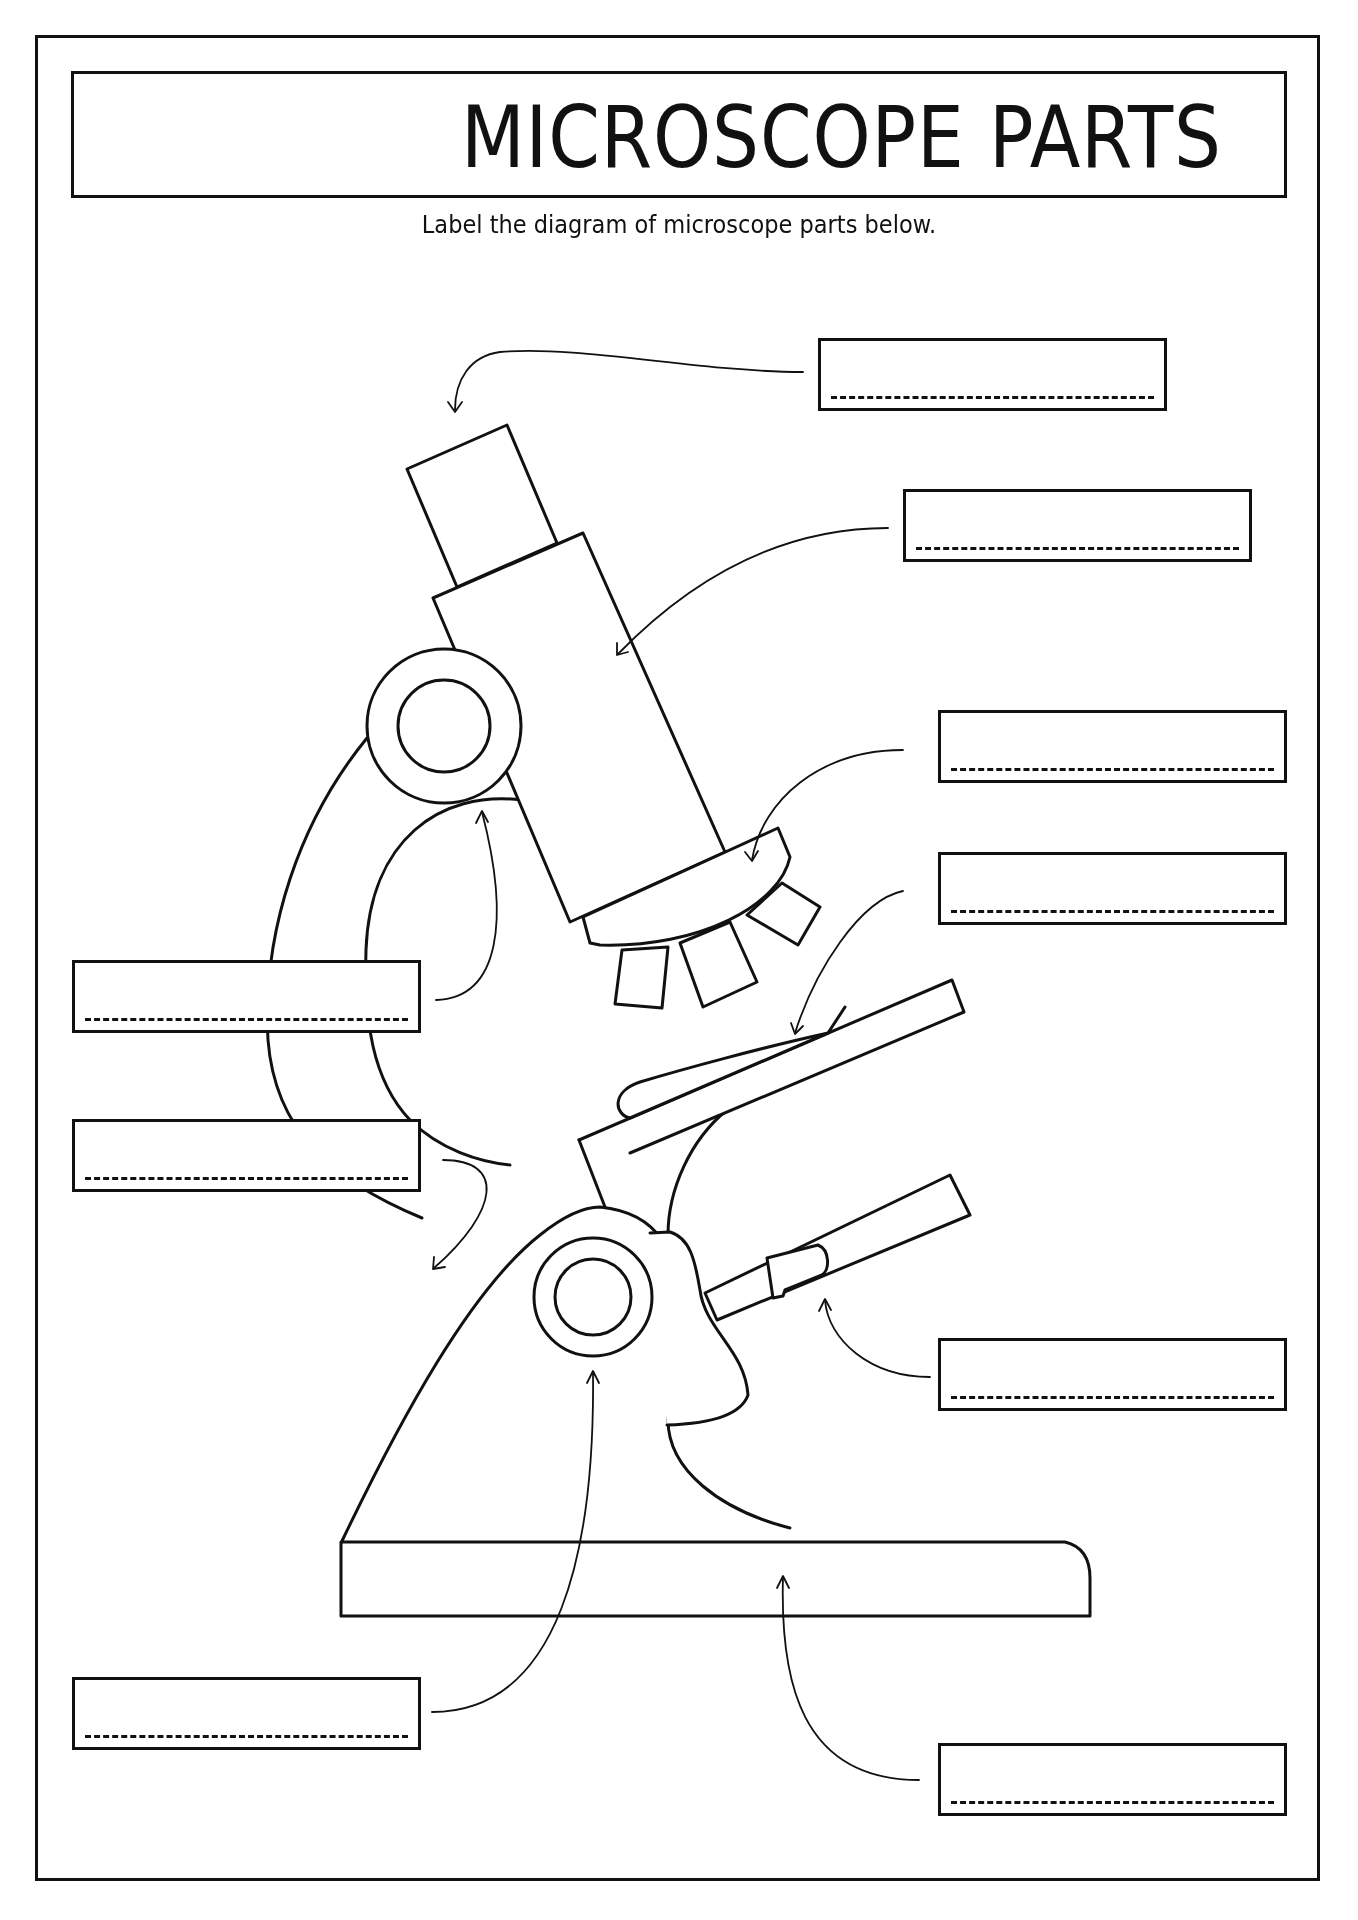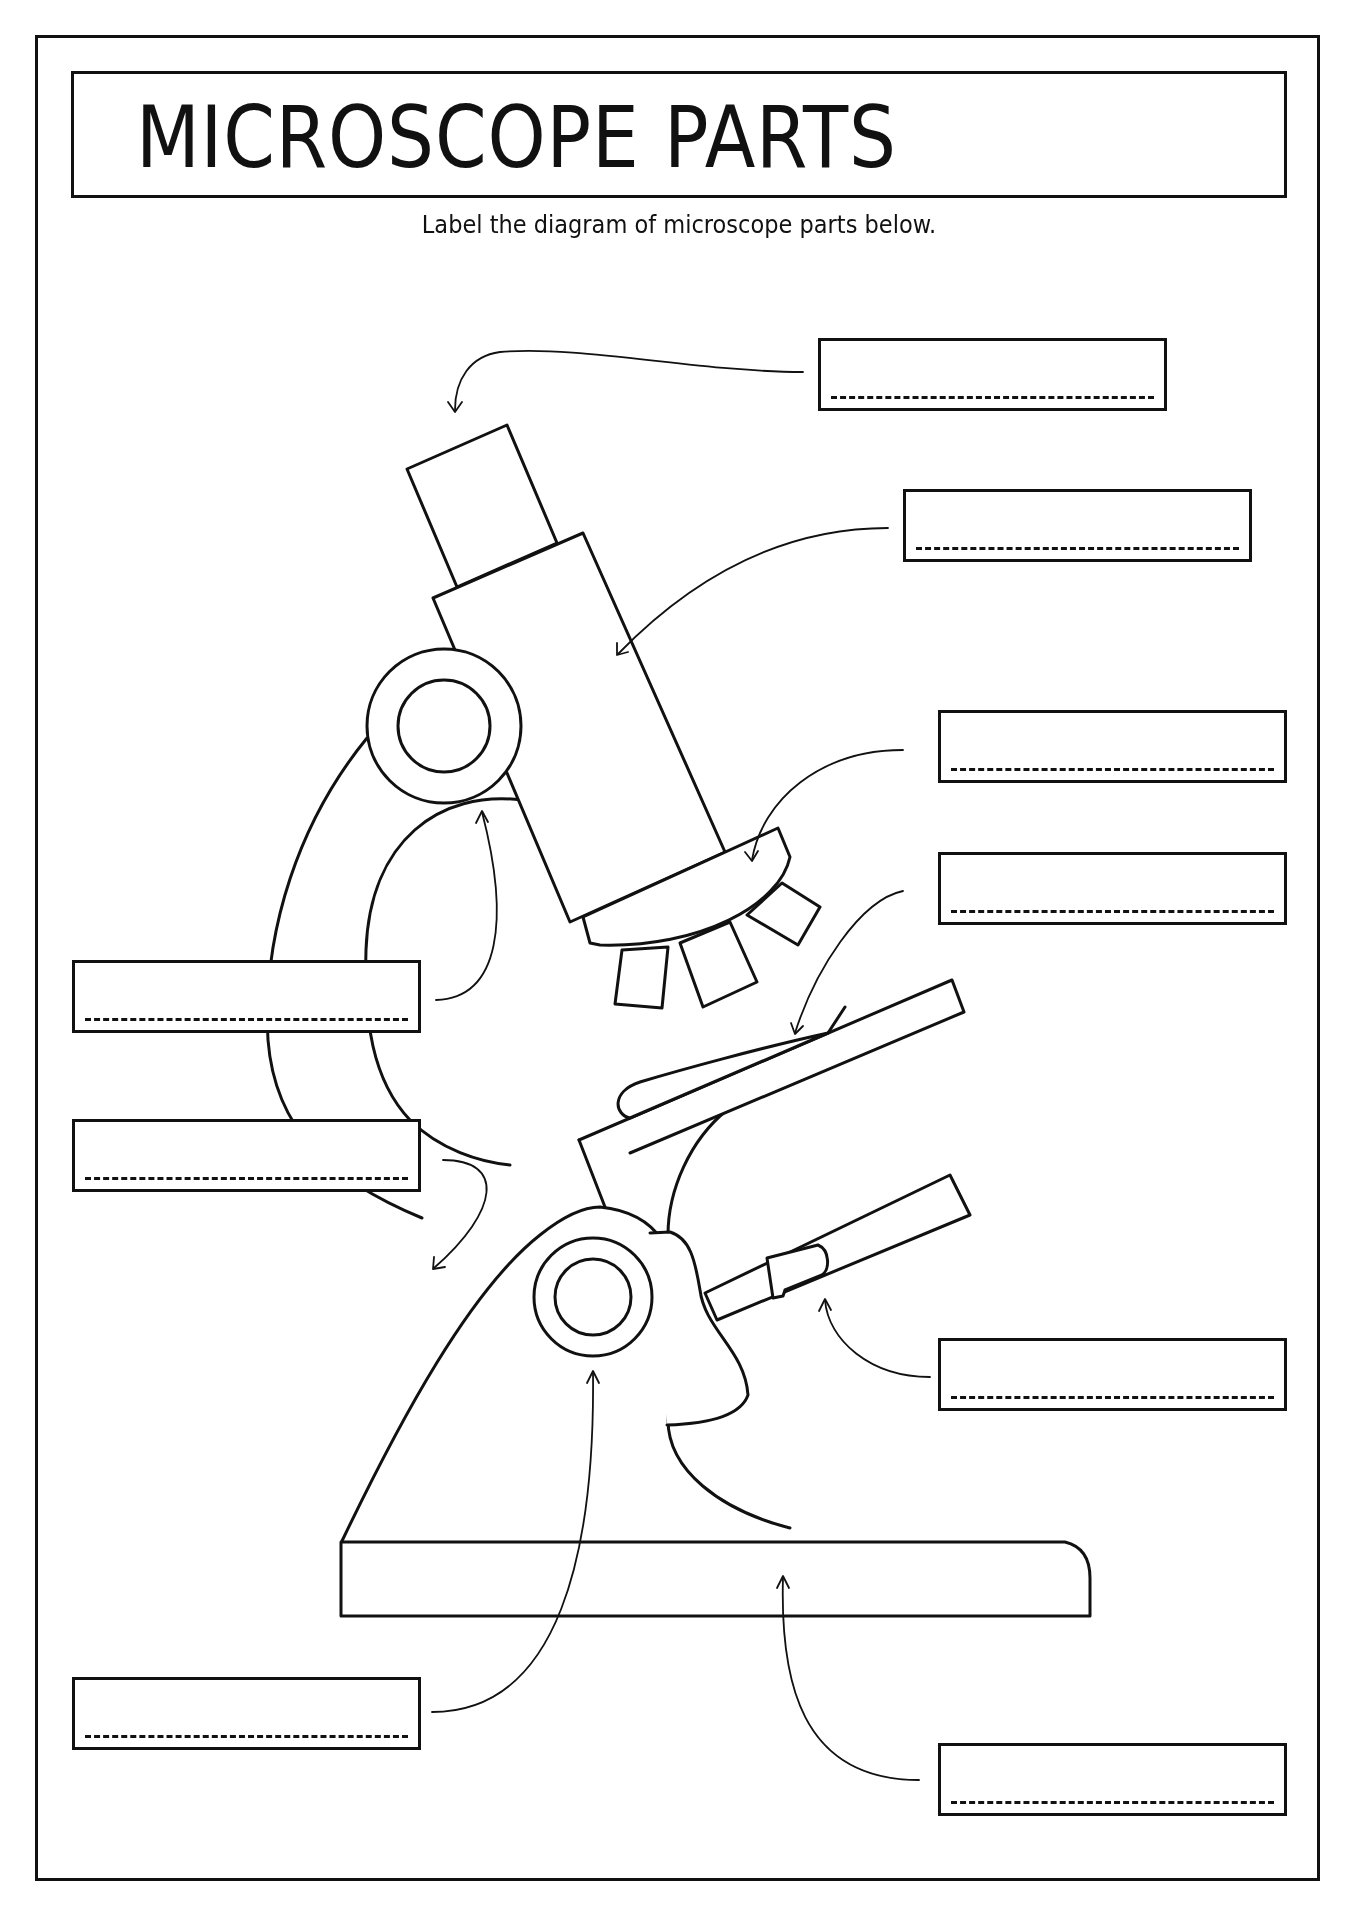--- a/index.html
+++ b/index.html
@@ -1,18 +1,18 @@
 <!DOCTYPE html>
 <html><head>
 <meta charset="utf-8">
 <style>
   html, body { margin: 0; padding: 0; background: #ffffff; }
   body { width: 1358px; height: 1920px; position: relative; overflow: hidden; font-family: "DejaVu Sans", sans-serif; }
   .page-border { position: absolute; left: 35px; top: 35px; width: 1285px; height: 1846px; border: 3px solid #111; box-sizing: border-box; }
-  .title-box { position: absolute; left: 71px; top: 71px; width: 1216px; height: 127px; border: 3px solid #111; box-sizing: border-box; display: flex; align-items: center; justify-content: flex-start; }
+  .title-box { position: absolute; left: 71px; top: 71px; width: 1216px; height: 127px; border: 3px solid #111; box-sizing: border-box; display: flex; align-items: center; justify-content: flex-end; }
   .title { font-family: "DejaVu Sans", sans-serif; font-size: 86px; font-weight: normal; letter-spacing: 1px; color: #111; transform: scaleX(0.86); white-space: nowrap; line-height: 1; margin-top: 4px; }
   .subtitle { position: absolute; left: 0; width: 1358px; top: 210px; text-align: center; font-family: "DejaVu Sans", sans-serif; font-size: 25px; color: #111; transform: scaleX(0.9); transform-origin: center; }
   svg.drawing { position: absolute; left: 0; top: 0; }
   .label-box { position: absolute; width: 349px; height: 73px; border: 3px solid #111; box-sizing: border-box; background: #fff; }
   .label-box .answer { position: absolute; left: 14px; right: 10px; top: 8px; height: 38px; border: none; outline: none; background: transparent; font-family: "DejaVu Sans", sans-serif; font-size: 24px; color: #111; padding: 0; }
   .label-box .dots { position: absolute; left: 10px; right: 10px; bottom: 9px; height: 0; border-bottom: 3px dashed #111; }
 </style>
 </head>
 <body>
 

